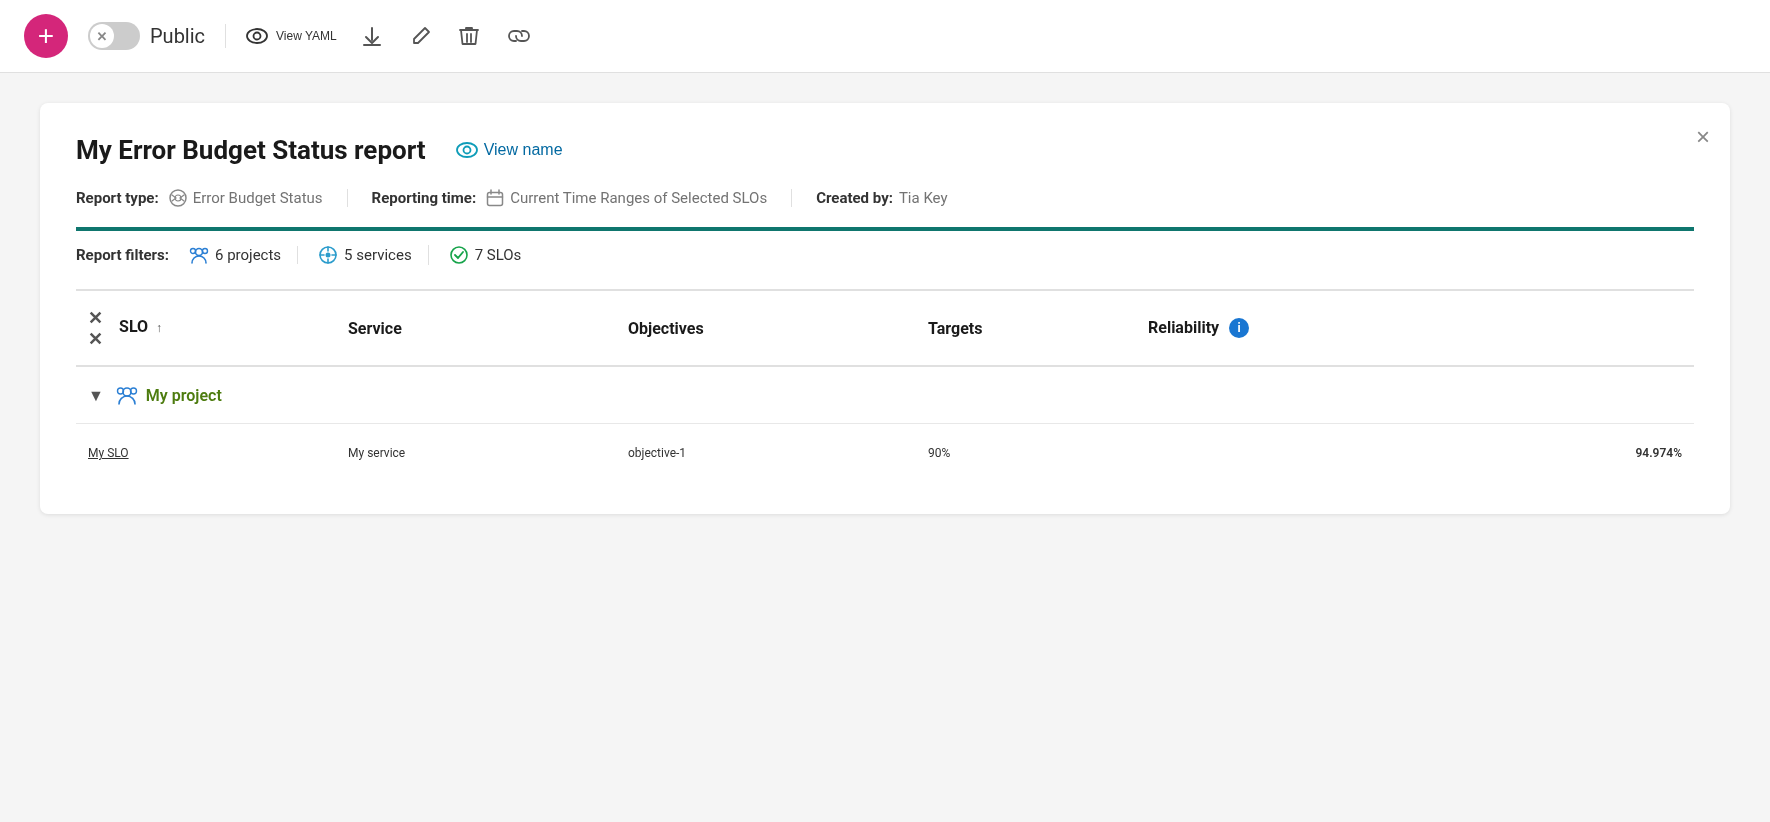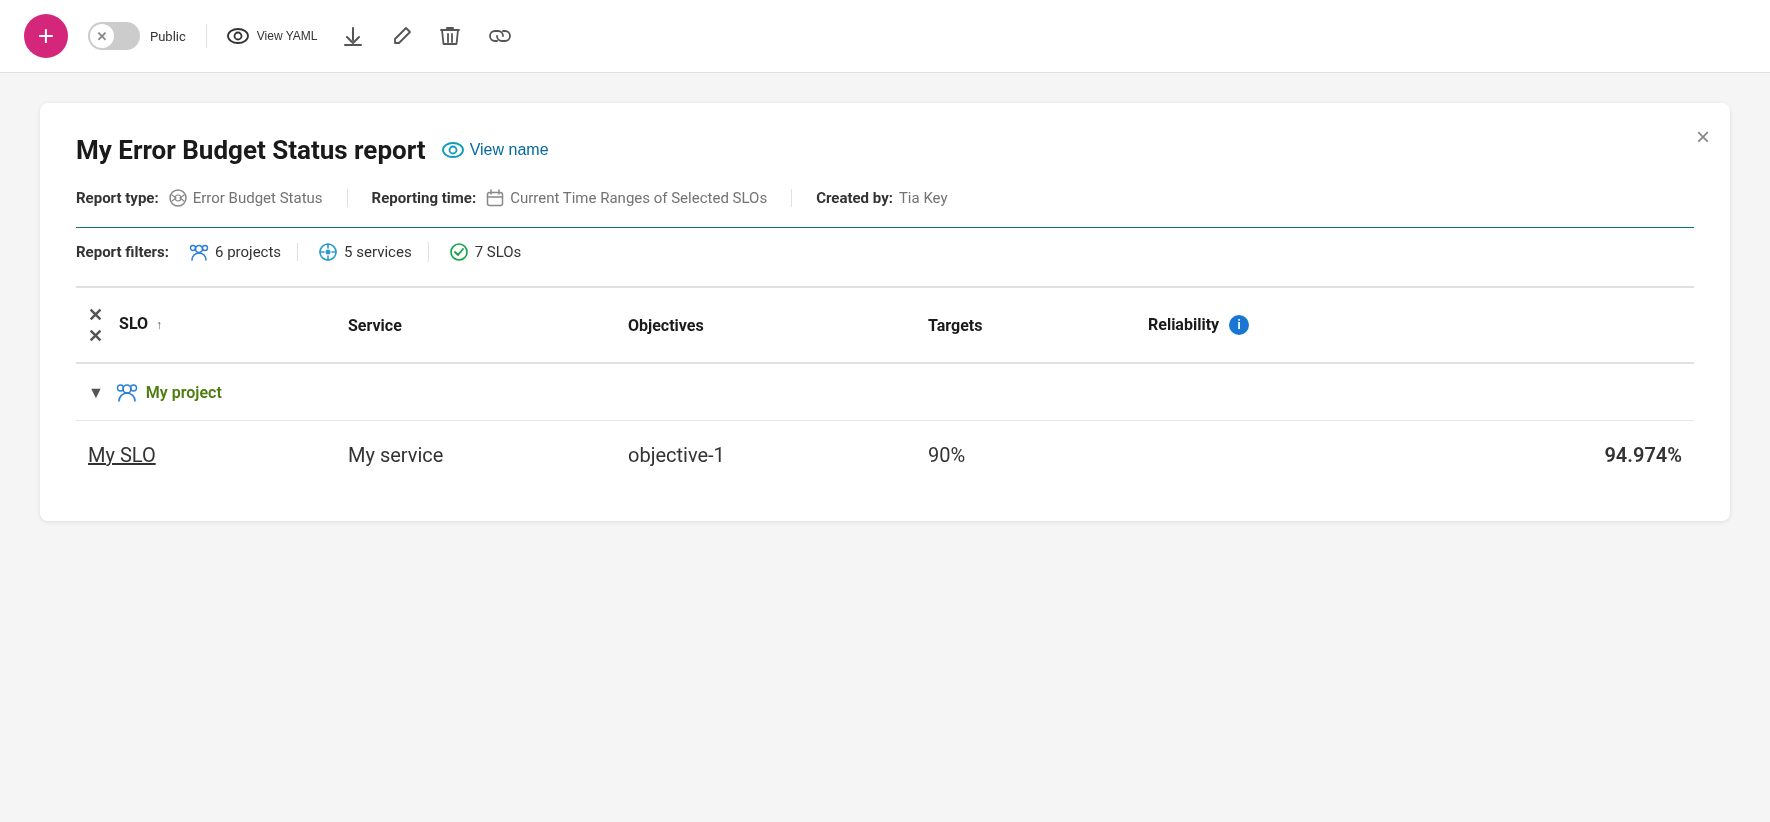--- a/index.html
+++ b/index.html
@@ -66,21 +66,21 @@
       justify-content: center;
     }
 
     .toggle-x {
       color: #888;
       font-size: 13px;
       font-weight: bold;
     }
 
     .toggle-label {
-      font-size: 13px;
+      font-size: 20px;
       color: #333;
     }
 
     .toolbar-divider {
       width: 1px;
       height: 24px;
       background: #e0e0e0;
     }
 
     .view-yaml-btn {
@@ -128,21 +128,21 @@
       border: none;
       font-size: 24px;
       color: #888;
       cursor: pointer;
     }
 
     
     .report-header {
       display: flex;
       align-items: center;
-      gap: 16px;
+      gap: 30px;
       margin-bottom: 24px;
     }
 
     .report-title {
       font-size: 26px;
       font-weight: 700;
       color: #1a1a1a;
     }
 
     .view-name-btn {
@@ -156,21 +156,21 @@
       border: none;
     }
 
     
     .report-meta {
       display: flex;
       align-items: center;
       gap: 0;
       margin-bottom: 14px;
       flex-wrap: wrap;
-      border-bottom: 1px solid #0f766e;
+      border-bottom: 4px solid #0f766e;
       padding-bottom: 20px;
     }
 
     .meta-item {
       display: flex;
       align-items: center;
       gap: 6px;
       font-size: 15px;
       padding-right: 24px;
       margin-right: 24px;
@@ -308,21 +308,21 @@
 
     .project-name {
       font-size: 16px;
       font-weight: 600;
       color: #4d7c0f;
     }
 
     
     .data-row td {
       padding: 22px 12px;
-      font-size: 20px;
+      font-size: 12px;
       color: #333;
       vertical-align: middle;
     }
 
     .slo-link {
       color: #333;
       text-decoration: underline;
       cursor: pointer;
     }
 

